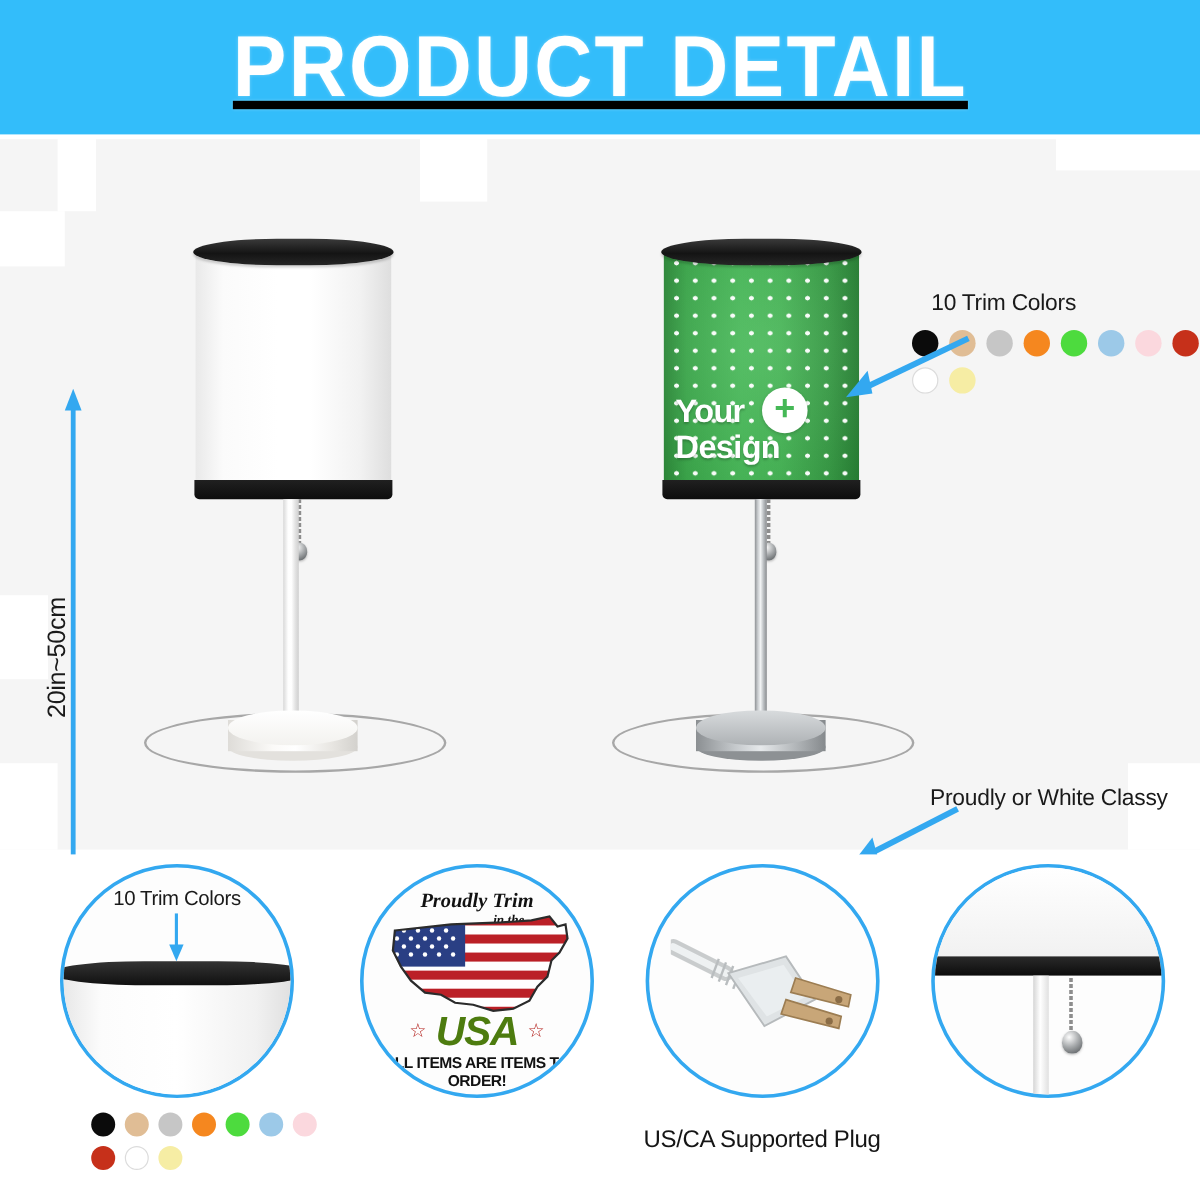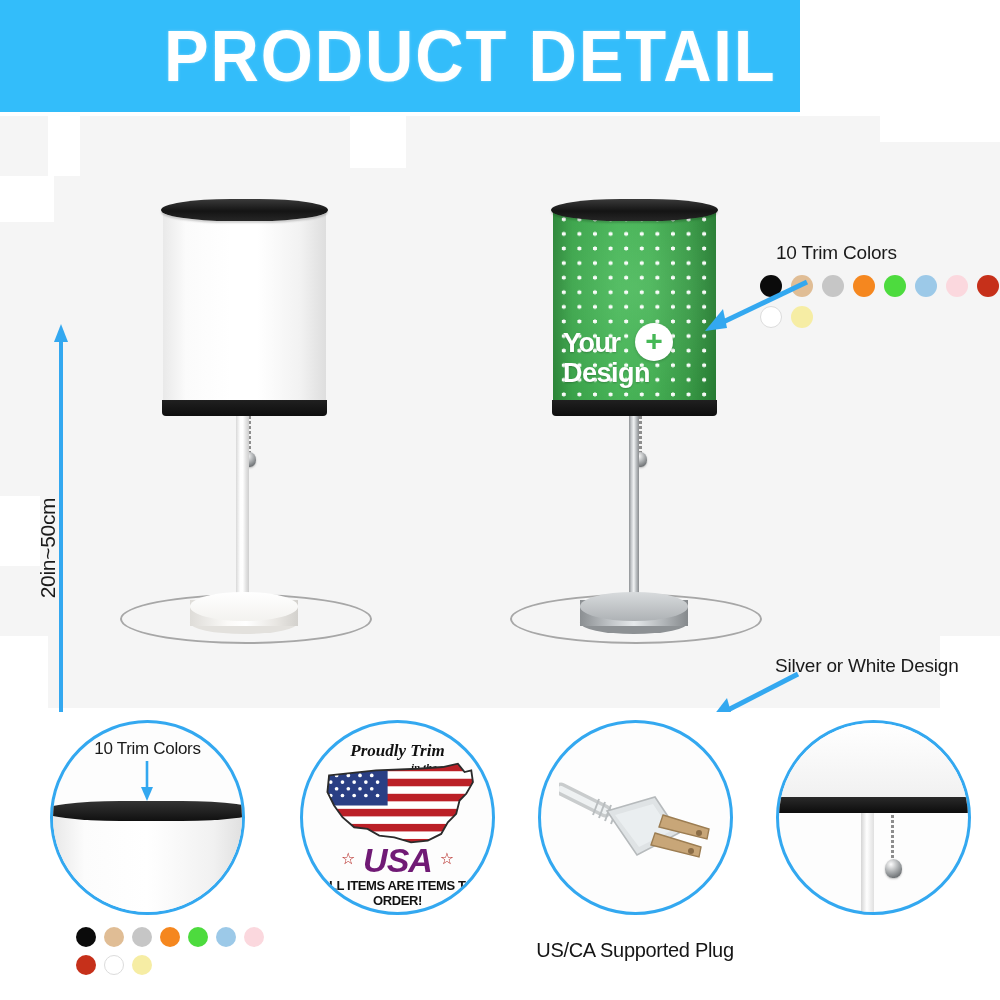--- a/index.html
+++ b/index.html
@@ -7,23 +7,23 @@
     width:1000px;height:1000px;
     background:#ffffff;
     font-family:"Liberation Sans","DejaVu Sans",sans-serif;
     overflow:hidden;
     position:relative;
   }
   #stage{position:relative;width:1000px;height:1000px;background:#ffffff;}
 
   
   .banner{
-    position:absolute;left:0;top:0;width:800px;height:112px;
+    position:absolute;left:0;top:0;width:1000px;height:112px;
     background:#33bdfa;
-    display:flex;align-items:center;justify-content:flex-end;
+    display:flex;align-items:center;justify-content:center;text-decoration:underline;
   }
   .banner-title{
     color:#ffffff;
     font-size:72px;
     font-weight:bold;
     letter-spacing:2px;
     transform:scaleX(0.93);
     font-family:"Liberation Sans","DejaVu Sans",sans-serif;
     text-shadow:0 0 3px rgba(255,255,255,0.35);
     white-space:nowrap;
@@ -177,21 +177,21 @@
     font-family:"Liberation Serif","DejaVu Serif",serif;
     font-style:italic;font-weight:bold;font-size:17px;color:#111;
   }
   .usa-inthe{
     position:absolute;left:108px;top:38px;
     font-family:"Liberation Serif","DejaVu Serif",serif;
     font-style:italic;font-weight:bold;font-size:11px;color:#111;
   }
   .usa-word{
     position:absolute;left:0;top:118px;width:100%;text-align:center;
-    font-size:34px;font-weight:bold;font-style:italic;color:#701a75;letter-spacing:-1px;
+    font-size:34px;font-weight:bold;font-style:italic;color:#4d7c0f;letter-spacing:-1px;
   }
   .usa-star{position:absolute;top:126px;color:#b3201c;font-size:16px;}
   .usa-footer{
     position:absolute;left:0;top:155px;width:100%;text-align:center;
     font-size:13px;font-weight:bold;color:#111;letter-spacing:-0.4px;
   }
 
   
   .plug-wrap{position:absolute;left:18px;top:48px;width:160px;height:100px;}
 
@@ -306,21 +306,21 @@
           <div class="sw border" style="background: rgb(255, 255, 255);"></div>
           <div class="sw" style="background: rgb(246, 237, 164);"></div>
         </div>
     </div>
 
     <svg style="position:absolute;left:695px;top:160px;width:120px;height:62px;">
       <line x1="112" y1="6" x2="24" y2="48" stroke="#33a8f0" stroke-width="5"></line>
       <polygon points="10,55 32,52 28,33" fill="#33a8f0"></polygon>
     </svg>
 
-    <div class="annot-label" style="left:775px;top:539px;">Silver or White Design</div>
+    <div class="annot-label" style="left:775px;top:539px;">Proudly or White Classy</div>
     <svg style="position:absolute;left:698px;top:552px;width:110px;height:58px;">
       <line x1="100" y1="6" x2="26" y2="44" stroke="#33a8f0" stroke-width="5"></line>
       <polygon points="12,52 34,48 29,30" fill="#33a8f0"></polygon>
     </svg>
 
   </div>
 
 
   <div class="panels">
 

